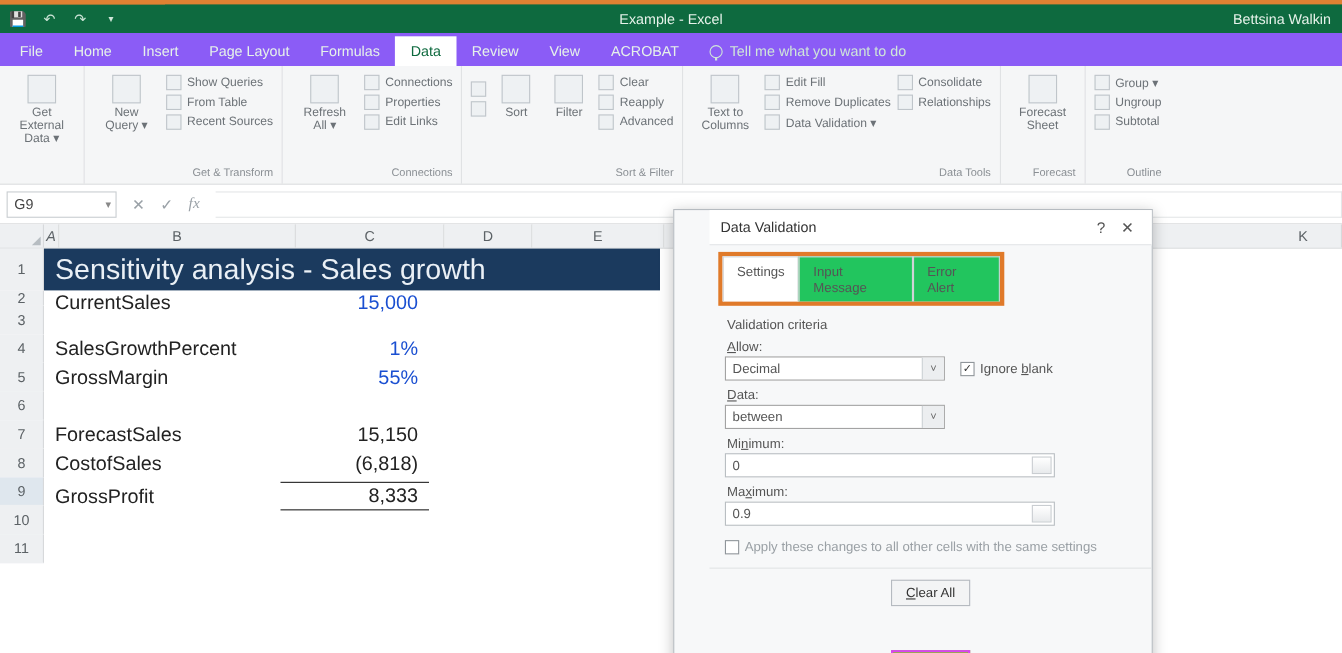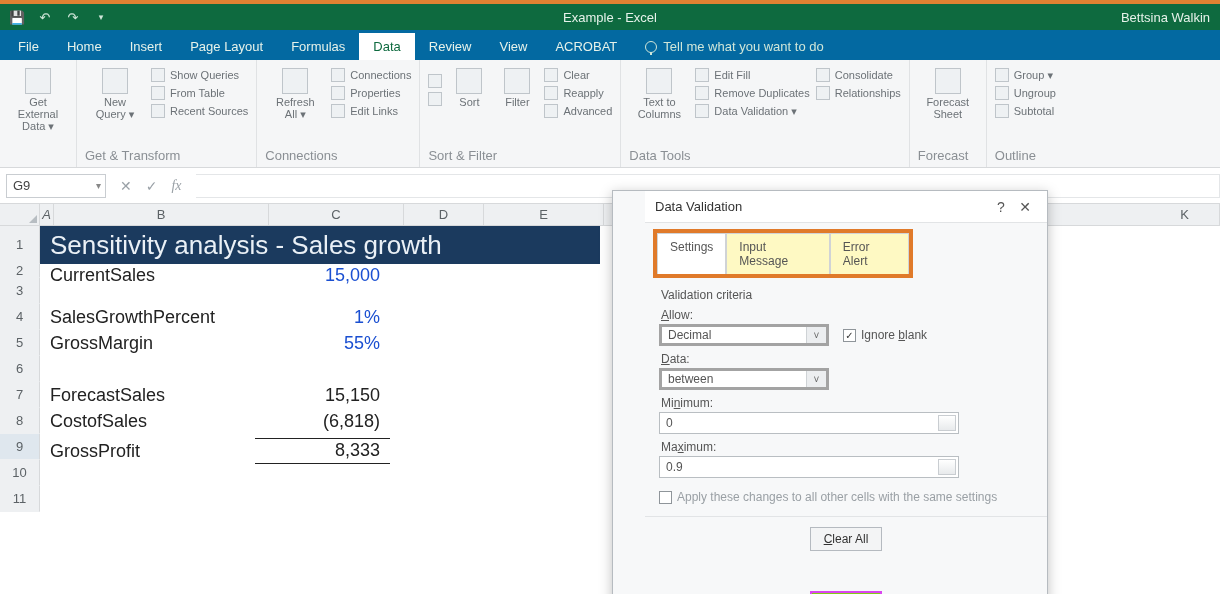--- a/index.html
+++ b/index.html
@@ -7,31 +7,31 @@
 
   
   .title-bar { height: 30px; background: #0e6a3f; display: flex; align-items: center; color: #cfe6d9; position: relative; border-top: 4px solid #e08132; border-top-left-radius: 0; }
   .title-bar .accent { position: absolute; top: -4px; left: 0; width: 150px; height: 4px; background: #e08132; }
   .qat { display: flex; align-items: center; gap: 10px; padding-left: 8px; }
   .qat .qicon { width: 18px; height: 18px; display: flex; align-items: center; justify-content: center; color: #cfe6d9; font-size: 13px; }
   .title-center { position: absolute; left: 50%; transform: translateX(-50%); font-size: 13px; color: #e6f2ea; }
   .title-right { margin-left: auto; padding-right: 10px; font-size: 13px; color: #e6f2ea; }
 
   
-  .ribbon-tabs { height: 30px; background: #0369a1; display: flex; align-items: flex-end; padding-left: 4px; color: #e6f2ea; font-size: 13px; }
+  .ribbon-tabs { height: 30px; background: #8b5cf6; display: flex; align-items: flex-end; padding-left: 4px; color: #e6f2ea; font-size: 13px; }
   .ribbon-tabs .tab { padding: 6px 14px; cursor: default; }
   .ribbon-tabs .tab.active { background: #fff; color: #0e6a3f; }
   .ribbon-tabs .tellme { display: flex; align-items: center; gap: 6px; padding: 6px 14px; color: #cfe6d9; }
   .bulb { width: 12px; height: 12px; border: 1px solid #cfe6d9; border-radius: 50%; position: relative; }
   .bulb::after { content: ""; position: absolute; bottom: -3px; left: 4px; width: 2px; height: 3px; background: #cfe6d9; }
 
   
   .ribbon { height: 108px; background: #f5f6f7; border-bottom: 1px solid #d7d9db; display: flex; }
   .rgroup { border-right: 1px solid #e0e2e4; padding: 4px 8px 2px 8px; display: flex; flex-direction: column; justify-content: space-between; position:relative; }
-  .rgroup .label { text-align: left; font-size: 13px; color: #8a8f94; padding: 2px 0; white-space: nowrap; }
+  .rgroup .label { text-align: right; font-size: 10px; color: #8a8f94; padding: 2px 0; white-space: nowrap; }
   .rcontent { display: flex; align-items: flex-start; gap: 6px; flex: 1; }
   .bigbtn { display: flex; flex-direction: column; align-items: center; width: 60px; padding-top: 4px; gap: 2px; color: #6c7277; }
   .bigbtn .ic { width: 26px; height: 26px; border: 1px solid #bfc5ca; background: #eef1f3; }
   .bigbtn .txt { font-size: 11px; text-align: center; line-height: 1.1; }
   .smallstack { display: flex; flex-direction: column; gap: 4px; padding-top: 4px; }
   .smallbtn { display: flex; align-items: center; gap: 5px; font-size: 11px; color: #6c7277; white-space: nowrap; }
   .smallbtn .ic { width: 14px; height: 14px; border: 1px solid #bfc5ca; background: #eef1f3; flex-shrink: 0; }
 
   
   .formula-bar { height: 36px; border-bottom: 1px solid #d7d9db; display: flex; align-items: center; background: #fff; }
@@ -61,27 +61,27 @@
   .underline-top { border-top: 1.5px solid #222; }
   .underline-bottom { border-bottom: 1.5px solid #222; }
 
   
   .dialog { position:absolute; left:612px; top:190px; width:436px; background:#f7f8f9; border:1px solid #b6bbc0; box-shadow:0 3px 12px rgba(0,0,0,.25); font-size:12px; color:#555;padding-left:32px;}
   .dlg-title { height:32px; display:flex; align-items:center; padding:0 10px; background:#fff; border-bottom:1px solid #e2e4e6;}
   .dlg-title .t { flex:1; font-size:13px; color:#333;}
   .dlg-title .help { width:24px; text-align:center; color:#555; font-size:14px;}
   .dlg-title .close { width:24px; text-align:center; color:#555; font-size:14px;}
   .dlg-tabs { display:flex; border:4px solid #e07a2a; margin:6px 8px 0 8px; width:260px; }
-  .dlg-tab { padding:6px 12px; border:1px solid #d0d3d6; border-bottom:none; background:#fef9c3; font-size:12px; color:#555;}
+  .dlg-tab { padding:6px 12px; border:1px solid #d0d3d6; border-bottom:none; background:#22c55e; font-size:12px; color:#555;}
   .dlg-tab.active { background:#fff; }
   .dlg-body { padding:6px 14px 12px 14px; }
   .fieldset-label { font-size:12px; color:#555; margin:4px 0 6px 2px;}
   .frm-label { font-size:12px; color:#555; margin:6px 0 2px 2px;}
   .frm-label u { text-decoration: underline; }
-  .dropdown { width:170px; height:22px; border:3px solid #a3a3a3; background:#fff; display:flex; align-items:center; padding:0 6px; position:relative; font-size:12px;}
+  .dropdown { width:200px; height:22px; border:1px solid #a3a3a3; background:#fff; display:flex; align-items:center; padding:0 6px; position:relative; font-size:12px;}
   .dropdown .arrow { position:absolute; right:0; top:0; width:20px; height:100%; border-left:1px solid #cfd3d6; background:#eceef0; display:flex; align-items:center; justify-content:center; font-size:10px; color:#666;}
   .row-inline { display:flex; align-items:center; gap:14px;}
   .chk { display:flex; align-items:center; gap:5px; font-size:12px;}
   .chk .box { width:13px; height:13px; border:1px solid #8f959a; background:#fff; display:flex; align-items:center; justify-content:center; font-size:10px; color:#333;}
   .txtfield { width:300px; height:22px; border:1px solid #b9bec2; background:#fff; display:flex; align-items:center; padding:0 6px; position:relative; font-size:12px;}
   .txtfield .refbtn { position:absolute; right:2px; top:2px; width:18px; height:16px; border:1px solid #c9cdd1; background:linear-gradient(#fff,#e8eaec); }
   .dlg-buttons { display:flex; align-items:center; padding:10px 12px; border-top:1px solid #e2e4e6; gap:20px;flex-direction:column;}
   .dlg-buttons .spacer{flex:1;}
   .btn { min-width:72px; height:24px; border:1px solid #b5bac0; background:#f3f4f5; display:flex; align-items:center; justify-content:center; font-size:12px; color:#333;}
   .btn.primary { border:2px solid #d946ef; background:#84cc16; color:#1a1a1a;font-style:italic;}

